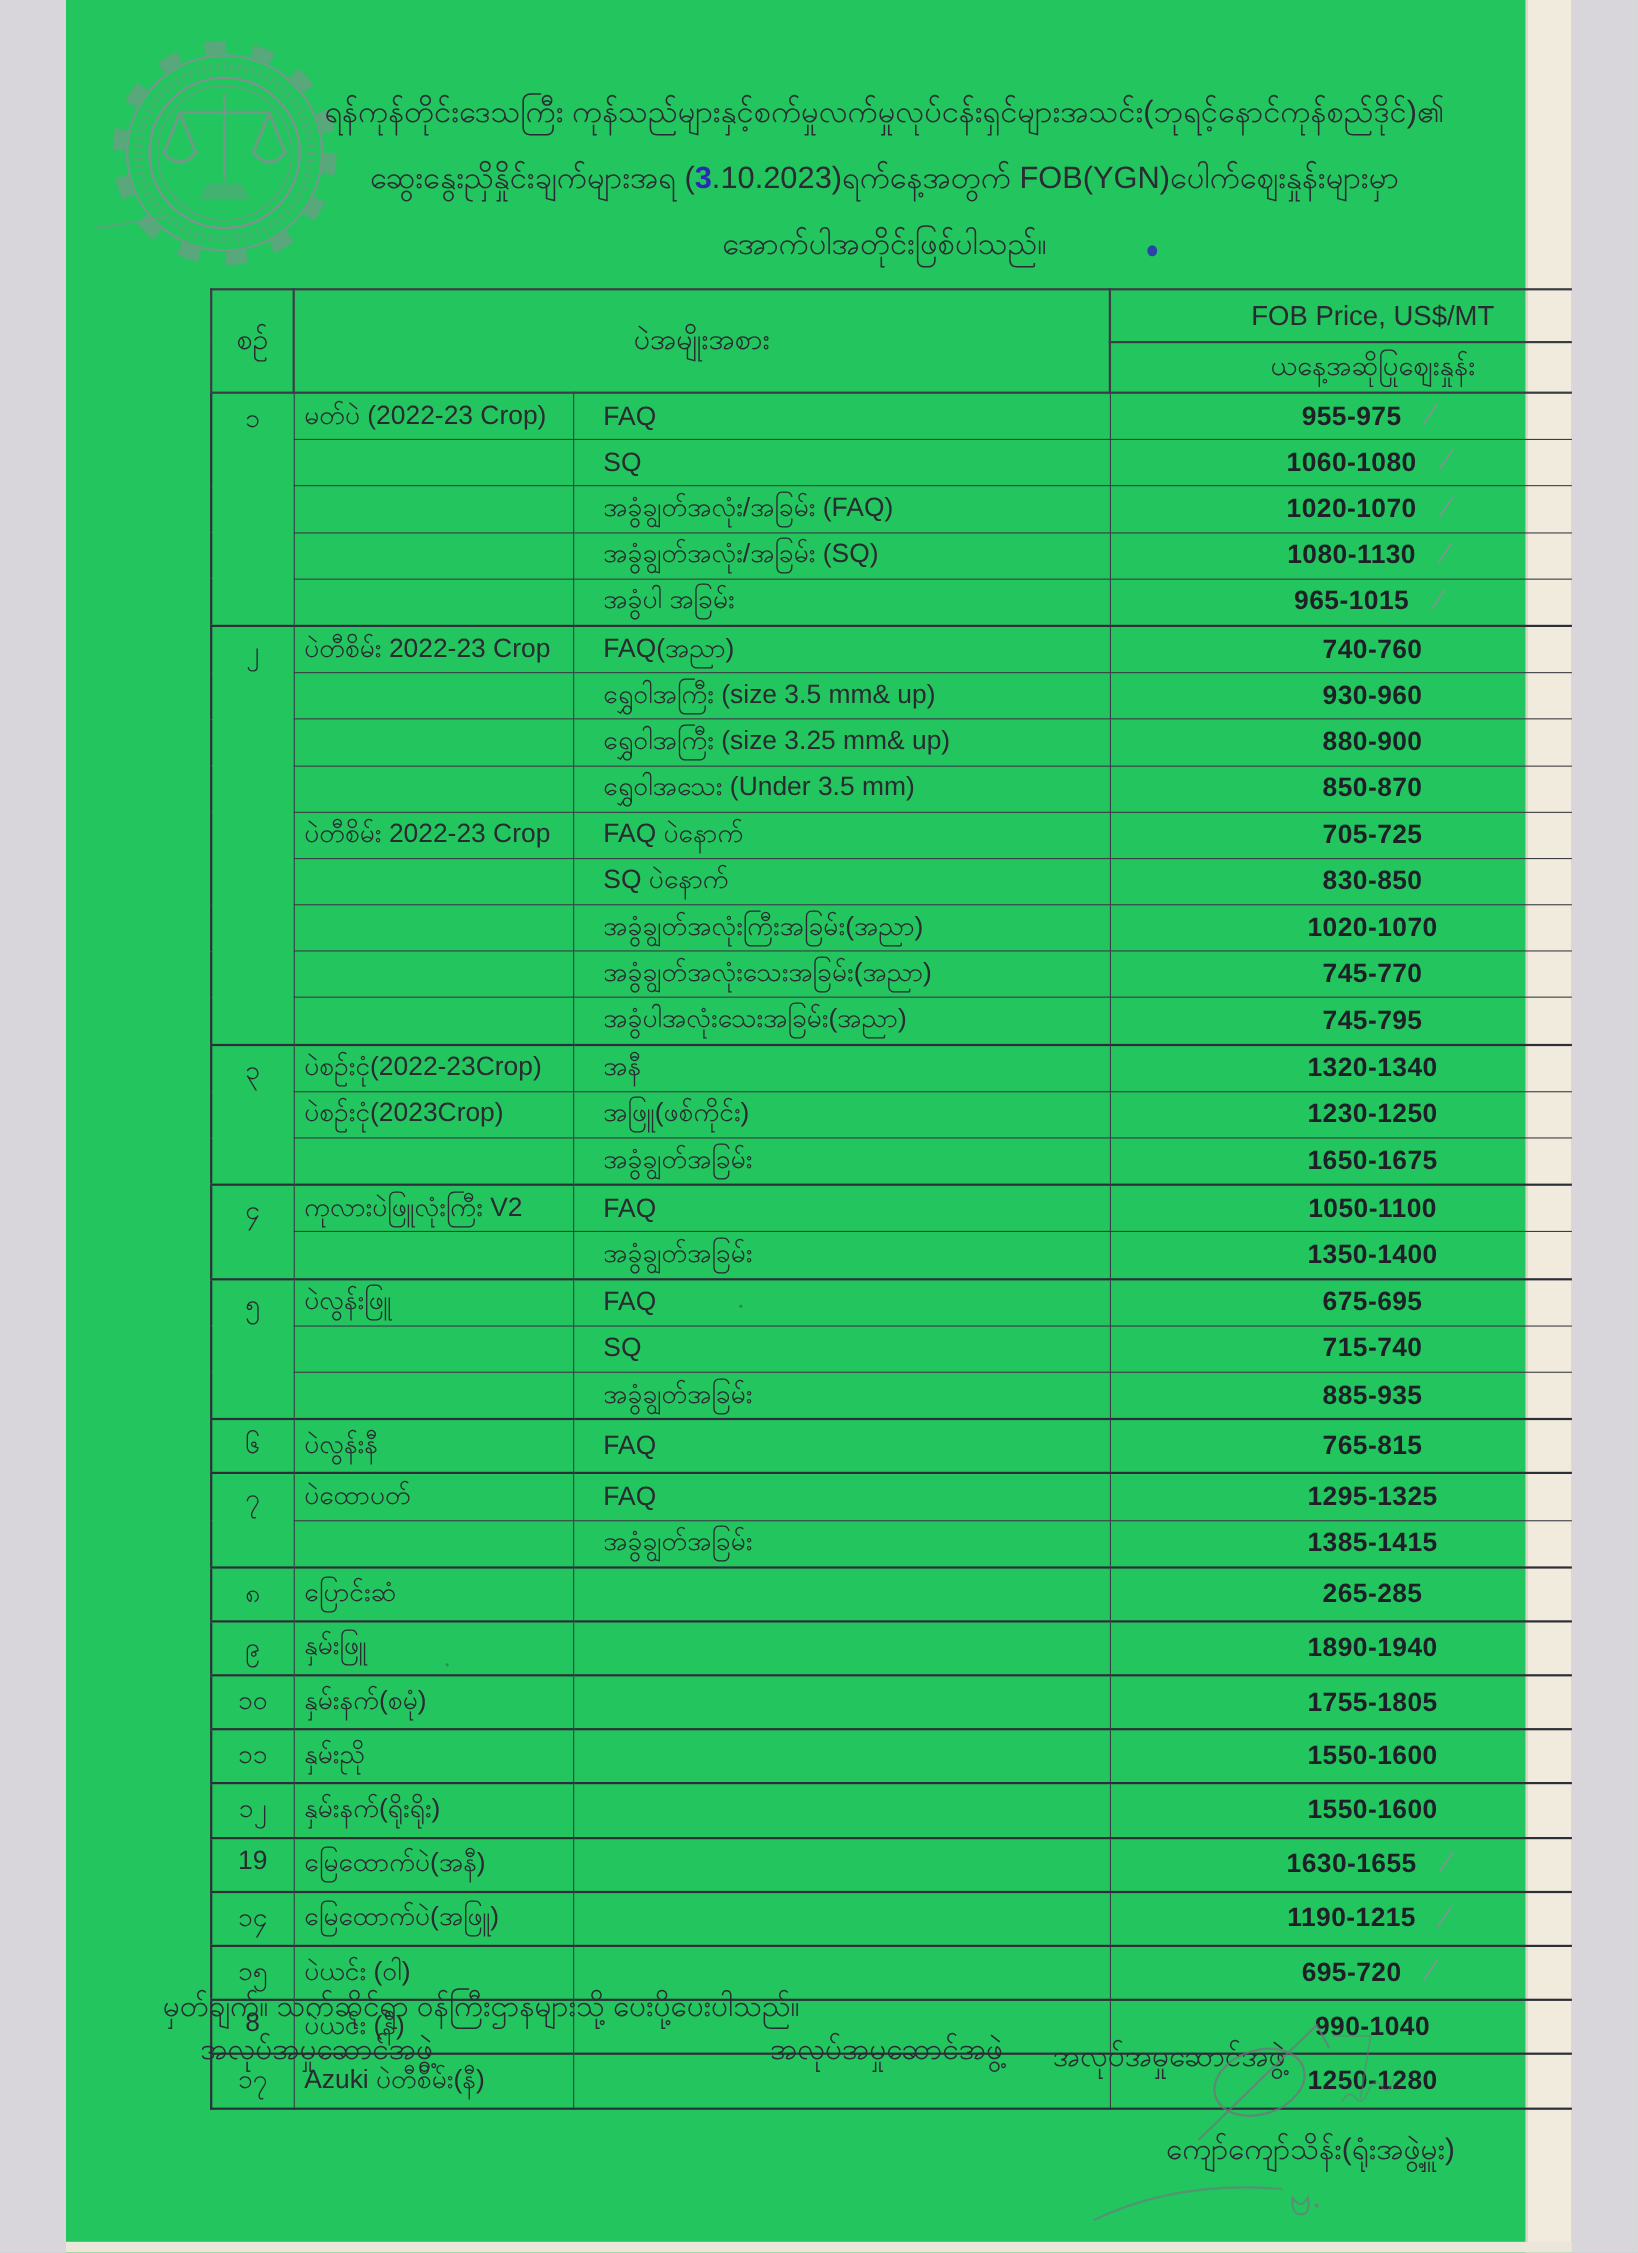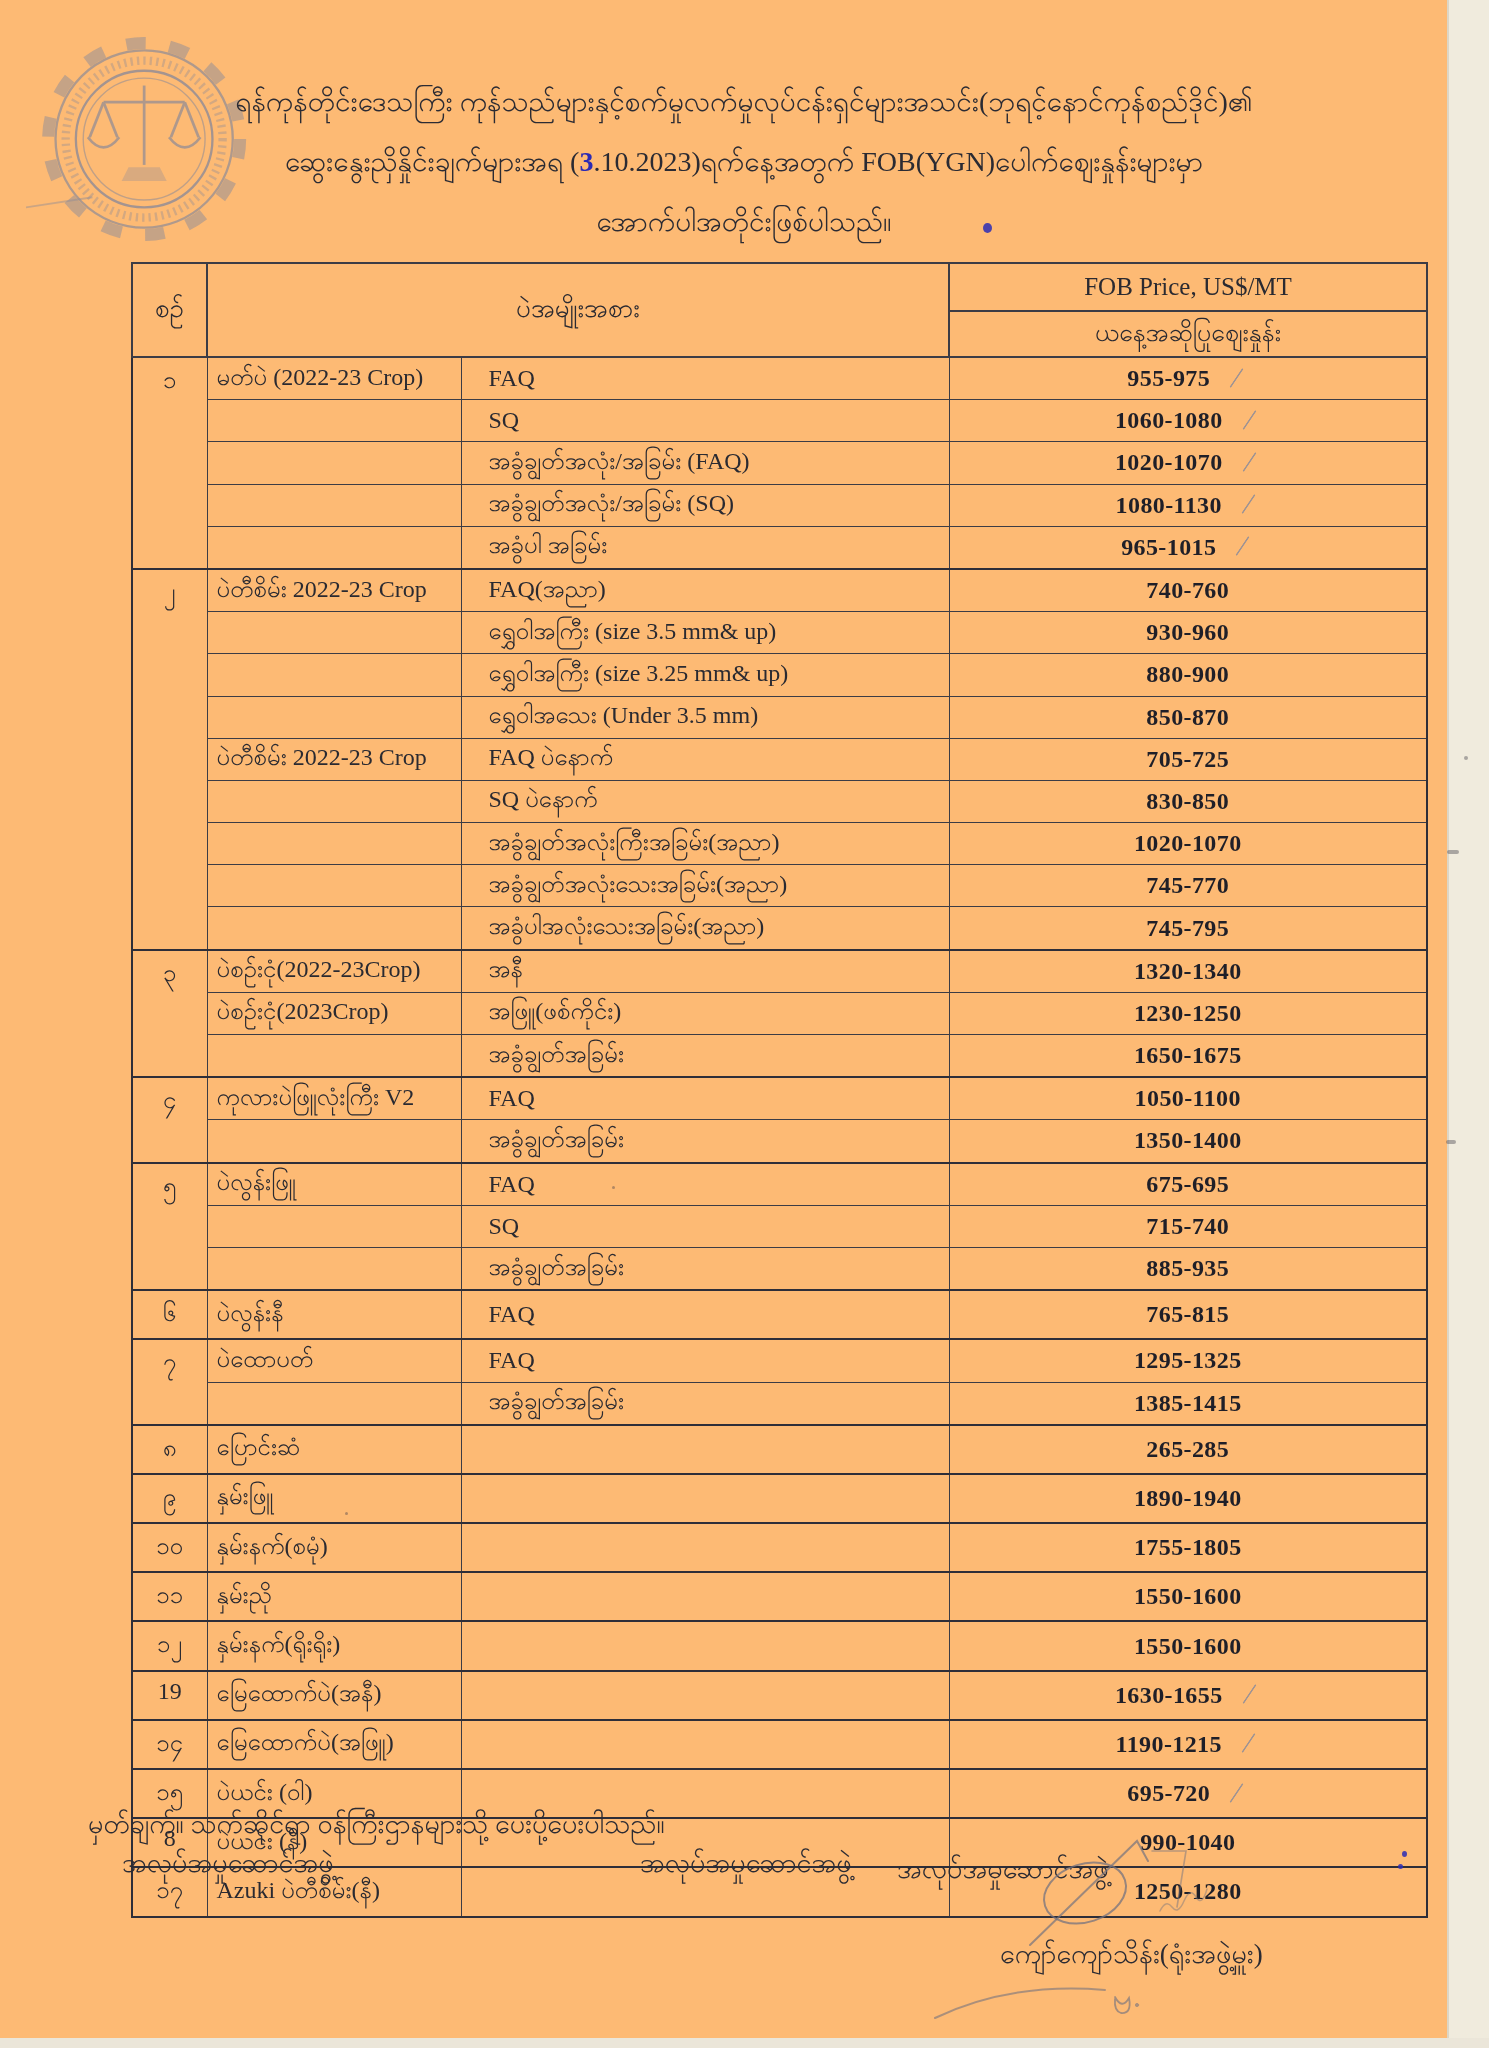--- a/index.html
+++ b/index.html
@@ -1,19 +1,19 @@
 <!DOCTYPE html>
 <html><head>
 <meta charset="utf-8">
 <style>
   html,body{margin:0;padding:0;background:#d8d6da;}
   .page{
-    position:relative;width:1489px;height:2048px;margin:0 auto;
-    background:#fdba74;overflow:hidden;
-    font-family:Liberation Serif, serif;color:#2a2a31;
+    position:relative;width:1369px;height:2048px;margin:0 auto;
+    background:#22c55e;overflow:hidden;
+    font-family:Liberation Sans, sans-serif;color:#2a2a31;
   }
   
   .edge-right{position:absolute;top:0;right:0;width:40px;height:100%;
     background:#f0ebdd;border-left:2px solid #dcd6c6;}
   .edge-bottom{position:absolute;bottom:0;left:0;width:100%;height:10px;background:#ebe6d9;}
 
   .seal{position:absolute;left:26px;top:6px;width:240px;height:268px;}
 
   .doc-header{position:absolute;left:64px;top:72px;width:1360px;
     text-align:center;font-size:28px;line-height:60px;color:#2b2b33;}

